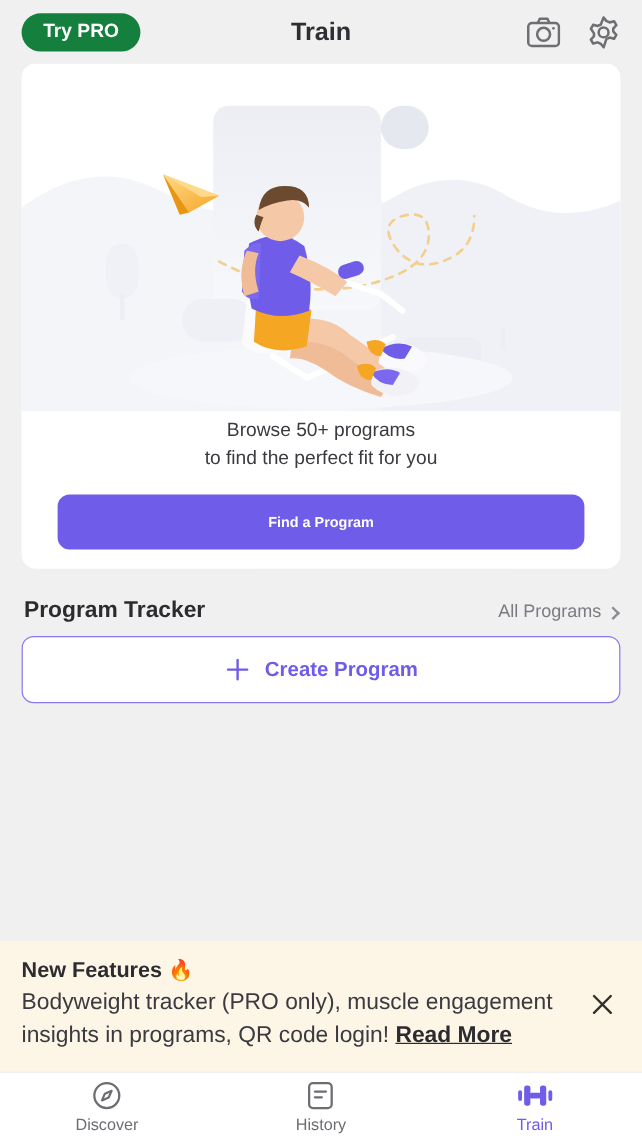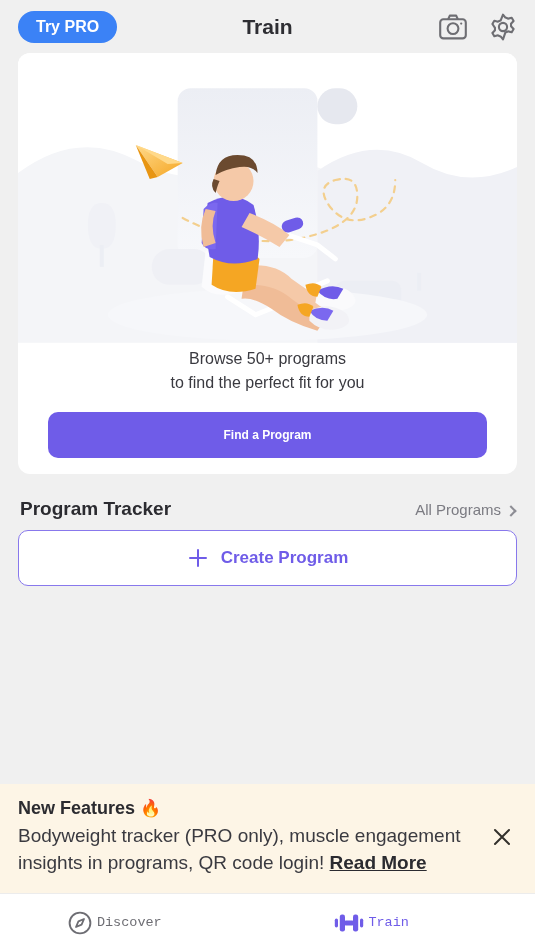--- a/index.html
+++ b/index.html
@@ -21,21 +21,21 @@
   .header {
     height: 53px;
     flex: 0 0 53px;
     display: flex;
     align-items: center;
     padding: 0 18px;
     background: #f0f0f0;
     position: relative;
   }
   .try-pro {
-    background: #3b82f6;
+    background: #15803d;
     color: #fff;
     font-size: 16px;
     font-weight: bold;
     border: none;
     border-radius: 18px;
     padding: 8px 18px;
     line-height: 1;
     cursor: pointer;
   }
   .header-title {
@@ -180,26 +180,25 @@
     height: 58px;
     flex: 0 0 58px;
     background: #ffffff;
     display: flex;
     align-items: center;
     justify-content: space-around;
     border-top: 1px solid #ececec;
   }
   .nav-item {
     display: flex;
-    flex-direction: row;
+    flex-direction: column;
     align-items: center;
     gap: 4px;
     cursor: pointer;
     width: 25%;
-    font-family: Liberation Mono, monospace;
   }
   .nav-label {
     font-size: 13.5px;
     color: #6d6d73;
   }
   .nav-item.active .nav-label { color: #6f5ce8; }
   .nav-item svg { display: block; }
 </style>
 </head>
 <body>
@@ -351,20 +350,29 @@
     <div class="nav-item">
       <span>
         <svg width="26" height="26" viewBox="0 0 26 26" fill="none">
           <circle cx="13" cy="13" r="10.4" stroke="#6d6d73" stroke-width="1.9"></circle>
           <path d="M17 9 L14.6 14.6 L9 17 L11.4 11.4 Z" stroke="#6d6d73" stroke-width="1.8" stroke-linejoin="round" fill="none"></path>
         </svg>
       </span>
       <span class="nav-label">Discover</span>
     </div>
 
+    <div class="nav-item">
+      <span>
+        <svg width="26" height="26" viewBox="0 0 26 26" fill="none">
+          <rect x="3.6" y="2.6" width="18.8" height="20.8" rx="3.2" stroke="#6d6d73" stroke-width="1.9"></rect>
+          <path d="M8.4 9.6 H17.6 M8.4 14.4 H14.2" stroke="#6d6d73" stroke-width="1.9" stroke-linecap="round"></path>
+        </svg>
+      </span>
+      <span class="nav-label">History</span>
+    </div>
 
     <div class="nav-item active">
       <span>
         <svg width="30" height="26" viewBox="0 0 30 26" fill="none">
           <rect x="0.8" y="8.6" width="3.2" height="8.8" rx="1.6" fill="#6f5ce8"></rect>
           <rect x="26" y="8.6" width="3.2" height="8.8" rx="1.6" fill="#6f5ce8"></rect>
           <rect x="5.8" y="4.6" width="5.2" height="16.8" rx="2.2" fill="#6f5ce8"></rect>
           <rect x="19" y="4.6" width="5.2" height="16.8" rx="2.2" fill="#6f5ce8"></rect>
           <rect x="10.6" y="10.6" width="8.8" height="4.8" rx="1.2" fill="#6f5ce8"></rect>
         </svg>

